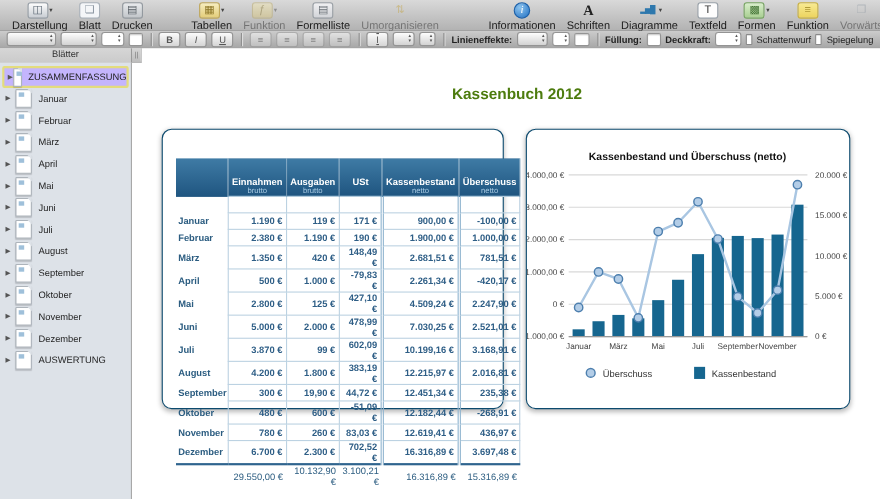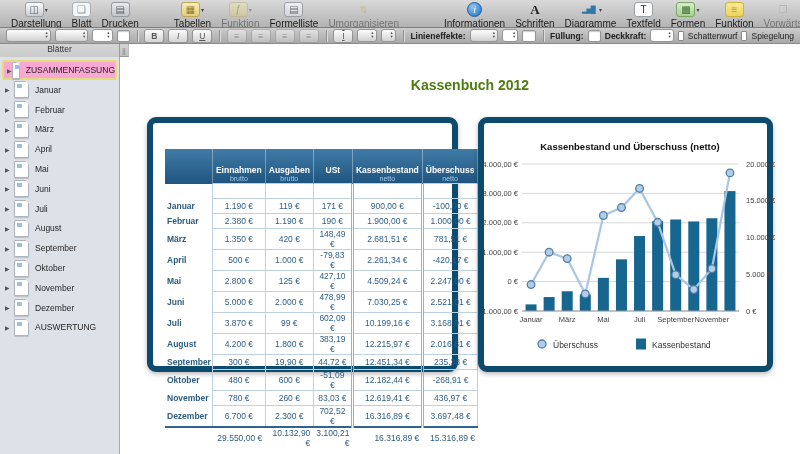--- a/index.html
+++ b/index.html
@@ -51,40 +51,40 @@
   .sb-item{position:relative;height:19.8px;display:flex;align-items:center;padding-left:5px;
            box-sizing:border-box;}
   .sb-item .tri{font-size:6px;color:#555;width:9px;}
   .page-ico{width:13px;height:15px;background:#fff;border:1px solid #adb4bb;border-radius:1px;
             position:relative;margin-right:6px;box-shadow:0 1px 1px rgba(0,0,0,.15);}
   .page-ico:before{content:"";position:absolute;left:2px;top:2px;width:5px;height:4px;
             background:#9fc0da;}
   .page-ico:after{content:"";position:absolute;right:-1px;top:-1px;width:0;height:0;
             border-left:4px solid transparent;border-top:4px solid #dde2e8;}
   .sb-item .lbl{font-size:8.5px;color:#1f1f1f;white-space:nowrap;}
-  .sb-item.selected{background:#f9a8d4;border:2px solid #e3dc7d;border-radius:2px;
+  .sb-item.selected{background:#c4b5fd;border:2px solid #e3dc7d;border-radius:2px;
             margin:0 2px;padding-left:3px;height:20px;}
   
   .canvas{position:absolute;left:129px;top:44px;right:0;bottom:0;background:#fff;}
   .sheet-title{position:absolute;left:340px;top:77px;width:260px;text-align:center;
                font-size:14px;font-weight:bold;color:#4d7c0f;}
-  .card{position:absolute;background:#fff;border:6px solid #0c4a6e;border-radius:9px;
+  .card{position:absolute;background:#fff;border:1px solid #0c4a6e;border-radius:9px;
         box-shadow:0 2px 5px rgba(0,0,0,.28);box-sizing:border-box;}
   .card-table{left:147px;top:117px;width:311px;height:255px;}
   .card-chart{left:478px;top:117px;width:295px;height:255px;}
   
   table.sum{position:absolute;left:12px;top:26px;border-collapse:collapse;table-layout:fixed;
             font-size:8.5px;}
   table.sum th{background:linear-gradient(#3f7ba5,#1f5580);color:#fff;font-weight:bold;
             height:28px;padding:0 3px;border-right:1px solid rgba(255,255,255,.35);}
   table.sum th .hl{font-size:8.5px;line-height:10px;margin-top:16px;}
   table.sum th .hs{font-size:7px;font-weight:normal;color:#a9cbe4;line-height:8px;}
   table.sum th.mh{background:linear-gradient(#3f7ba5,#1f5580);}
   td.mc{border:none;font-weight:bold;color:#2c5d81;text-align:left;padding-left:2px;height:13px;}
-  td.v{border:1px solid #bcd2e2;color:#2e5e86;font-weight:400;text-align:center;
+  td.v{border:1px solid #bcd2e2;color:#2e5e86;font-weight:700;text-align:right;
        padding:0 3px;height:13px;}
   td.sp{border:1px solid #bcd2e2;height:5px;padding:0;}
   td.dbl{border-left:3px double #8fb4cf;}
   tr.tot td{border:none;border-top:2px solid #2f648e;font-weight:normal;color:#2c5d81;
        text-align:right;height:17px;padding:0 3px;}
   tr.tot td.mc{border-top:2px solid #2f648e;}
 </style>
 </head>
 <body>
 

